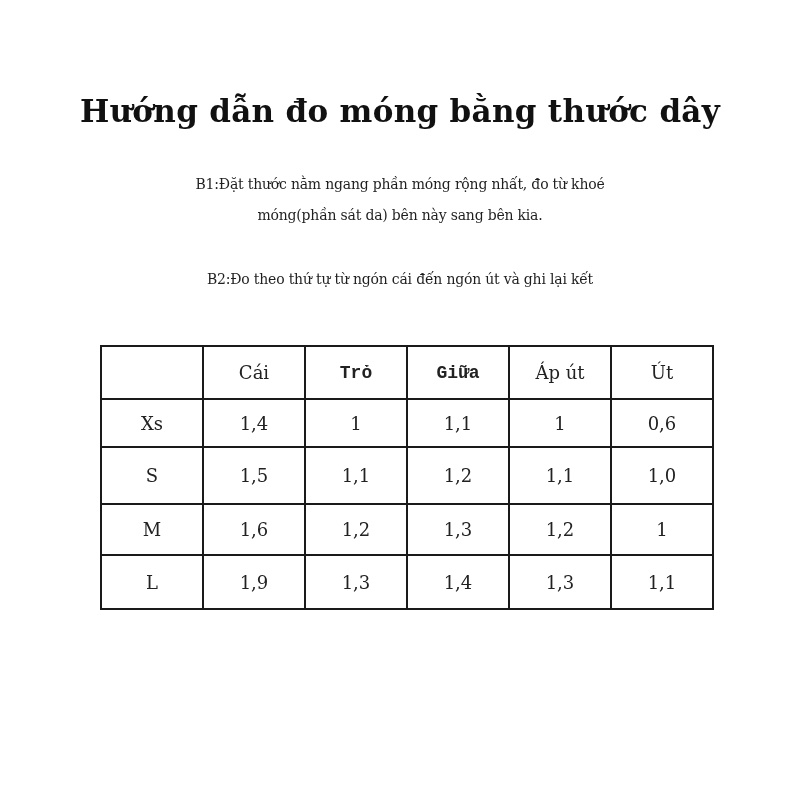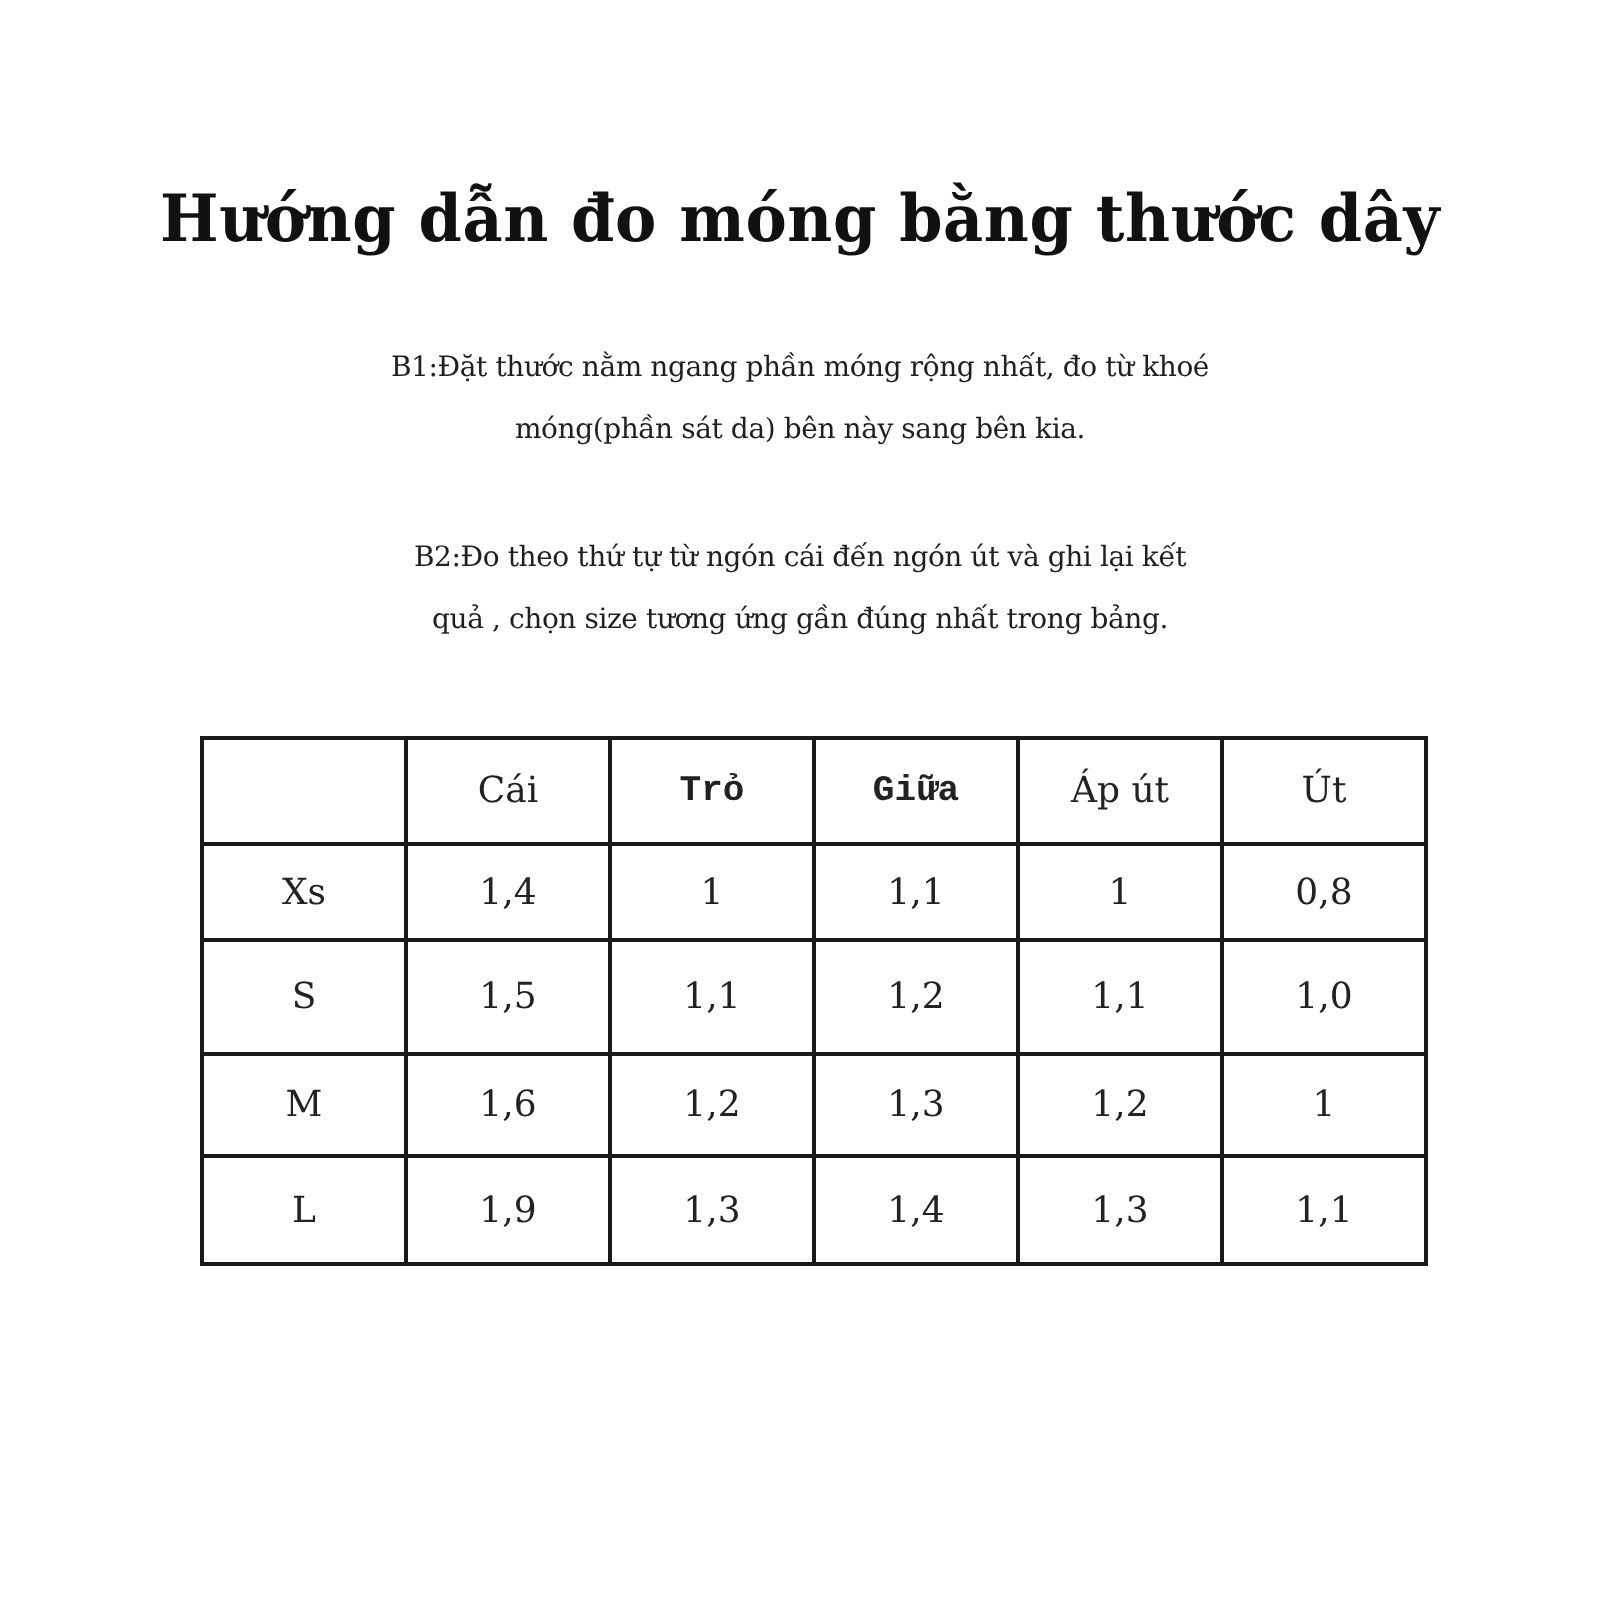--- a/index.html
+++ b/index.html
@@ -14,21 +14,21 @@
       position: absolute; left: 0; width: 800px; text-align: center;
       font-family: "DejaVu Serif", serif; font-size: 14px; line-height: 31px;
       color: #1f1f1f; letter-spacing: -0.2px;
     }
     .p1 { top: 169px; }
     .p2 { top: 264px; }
     .para span { display: block; white-space: nowrap; }
     table.size-table {
       position: absolute; left: 100px; top: 345px;
       border-collapse: collapse;
-      font-family: "DejaVu Serif", serif; font-size: 18px; color: #222; margin-top: 23px;
+      font-family: "DejaVu Serif", serif; font-size: 18px; color: #222;
     }
     table.size-table td, table.size-table th {
       border: 2px solid #1a1a1a; text-align: center; padding: 0;
       width: 100px; font-weight: normal;
     }
     table.size-table th.bold { font-weight: bold; font-family: Liberation Mono, monospace; }
     tr.h { height: 53px; }
     tr.r1 { height: 48px; }
     tr.r2 { height: 57px; }
     tr.r3 { height: 51px; }
@@ -39,40 +39,39 @@
 
 <div class="title">Hướng dẫn đo móng bằng thước dây</div>
 
 <div class="para p1">
   <span>B1:Đặt thước nằm ngang phần móng rộng nhất, đo từ khoé</span>
   <span>móng(phần sát da) bên này sang bên kia.</span>
 </div>
 
 <div class="para p2">
   <span>B2:Đo theo thứ tự từ ngón cái đến ngón út và ghi lại kết</span>
-  <span>quả , chọn size tương ứng gần đúng nhất trong bảng.</span>
 </div>
 
 <table class="size-table">
   <tbody>
       <tr class="h">
     <th></th>
     <th>Cái</th>
     <th class="bold">Trỏ</th>
     <th class="bold">Giữa</th>
     <th>Áp út</th>
     <th>Út</th>
   </tr>
   <tr class="r1">
     <td>Xs</td>
     <td>1,4</td>
     <td>1</td>
     <td>1,1</td>
     <td>1</td>
-    <td>0,8</td>
+    <td>0,6</td>
   </tr>
   <tr class="r2">
     <td>S</td>
     <td>1,5</td>
     <td>1,1</td>
     <td>1,2</td>
     <td>1,1</td>
     <td>1,0</td>
   </tr>
   <tr class="r3">

